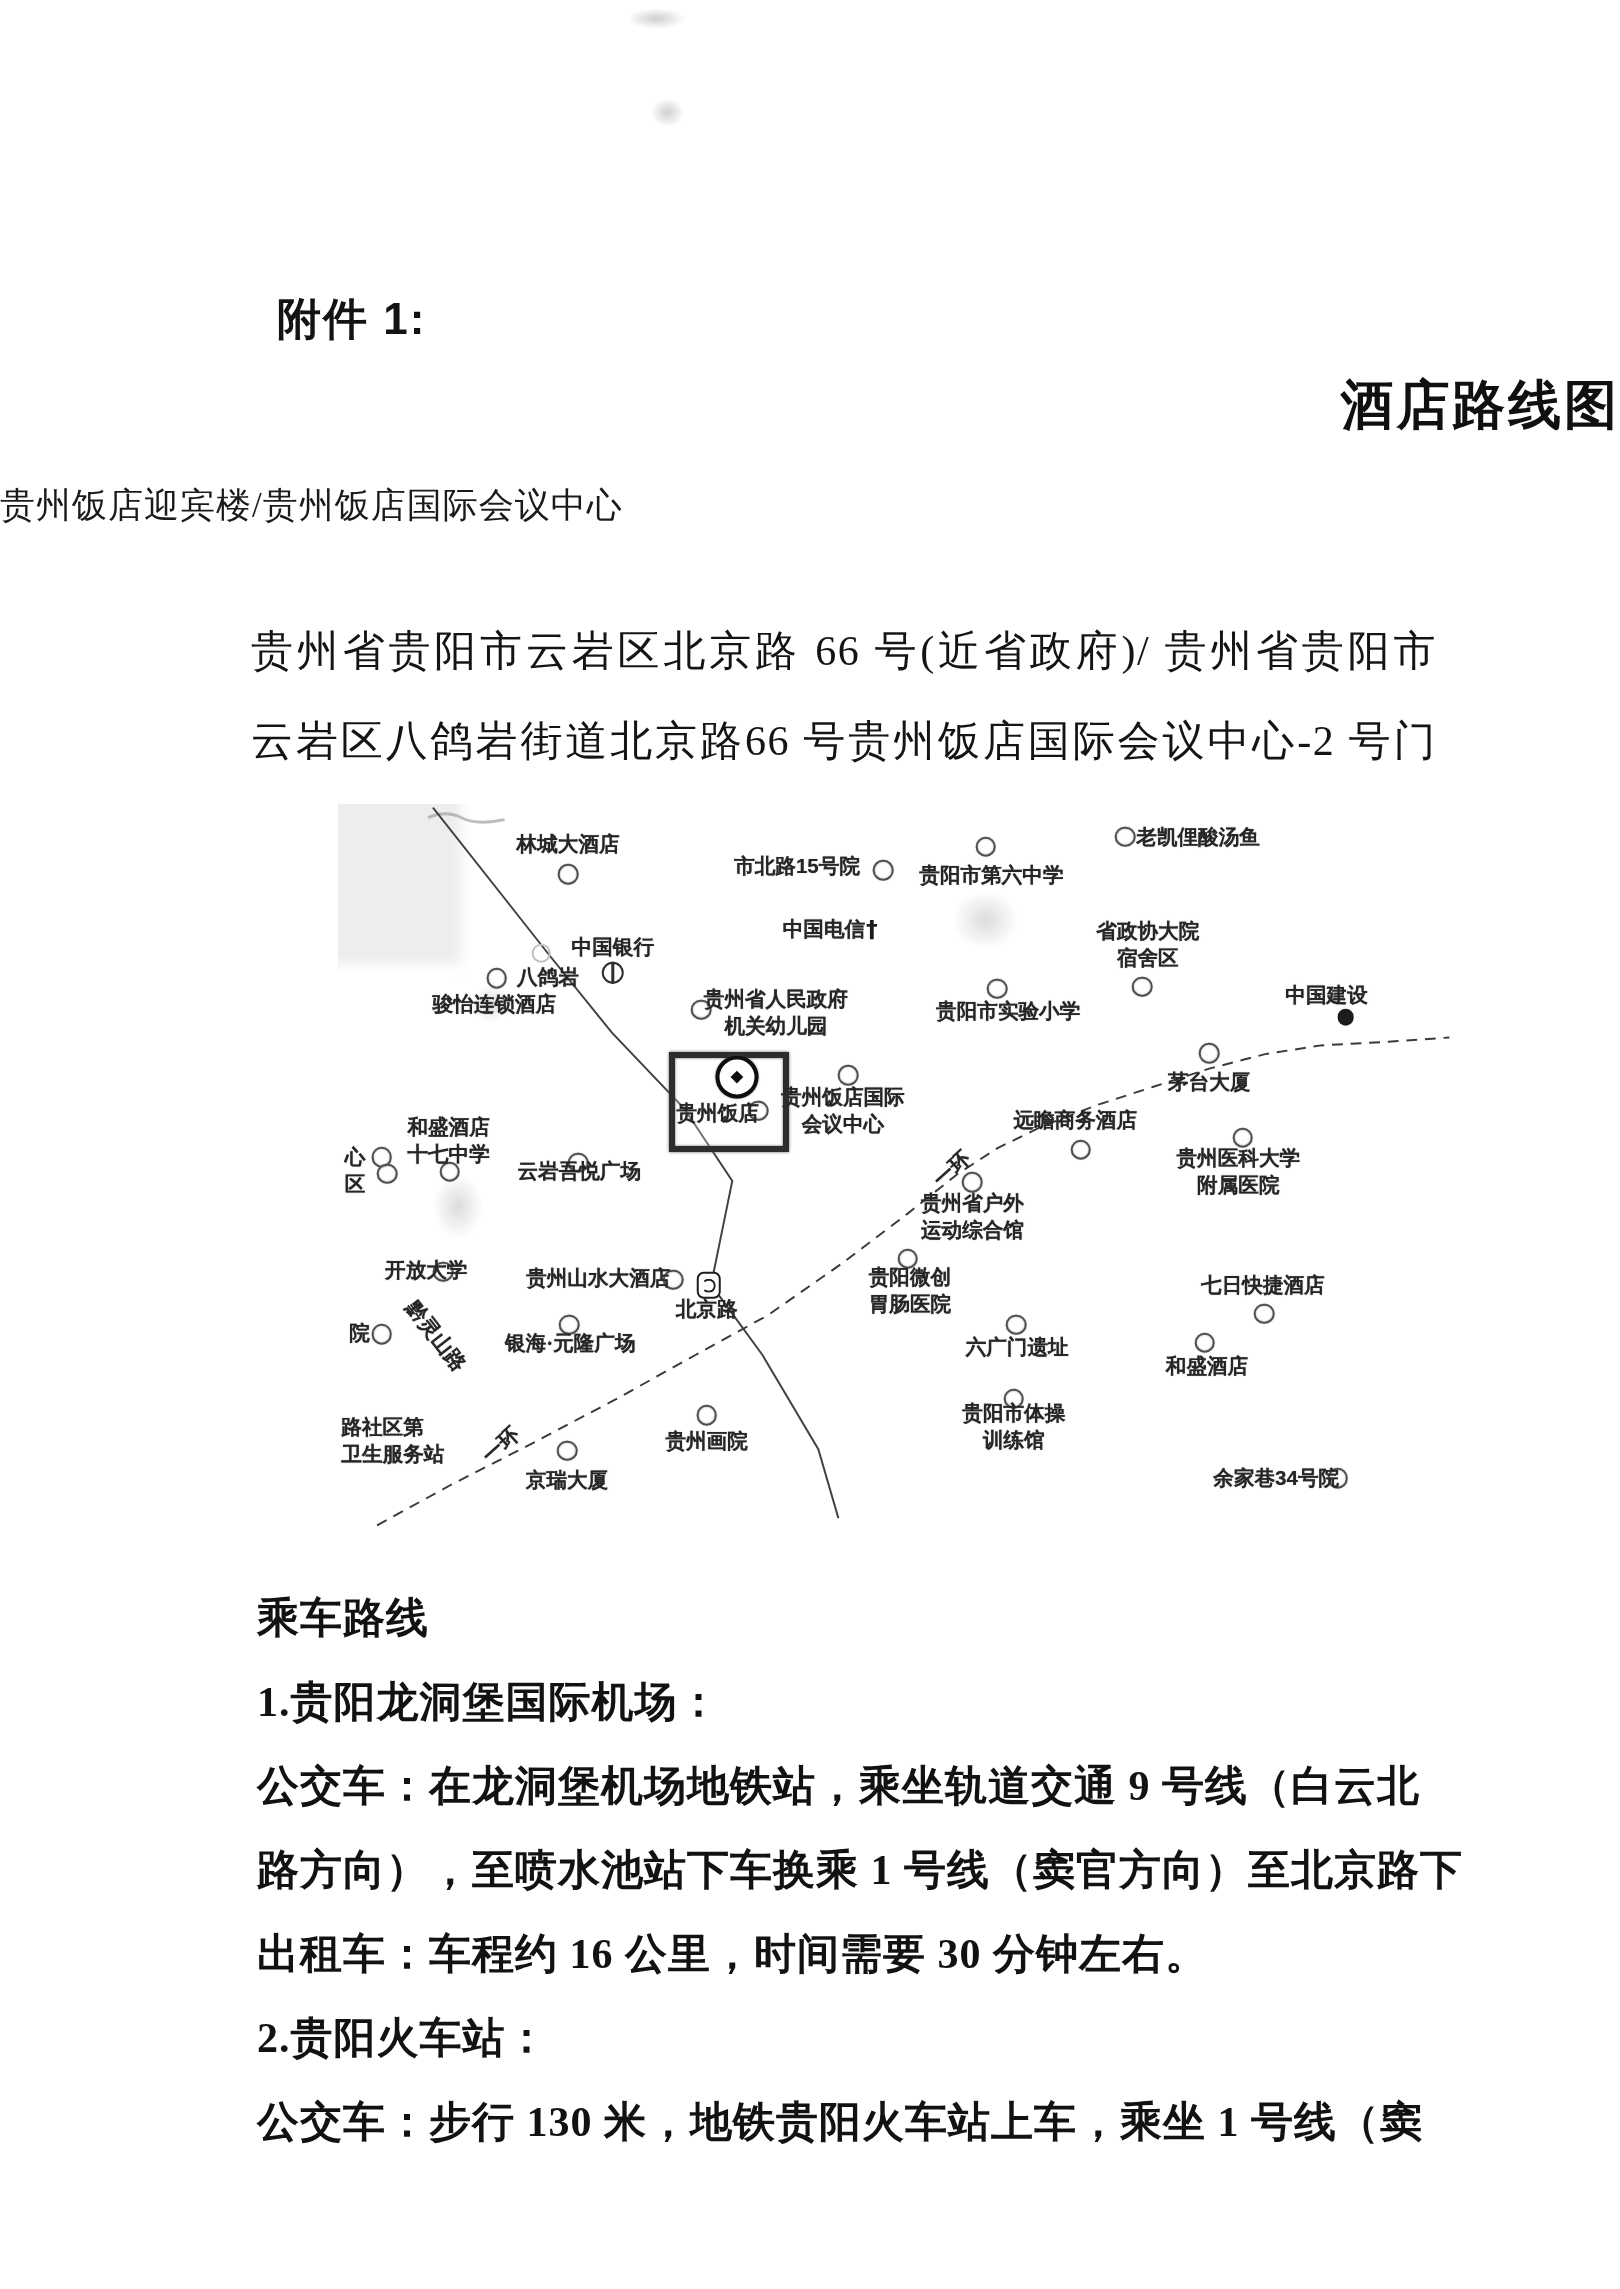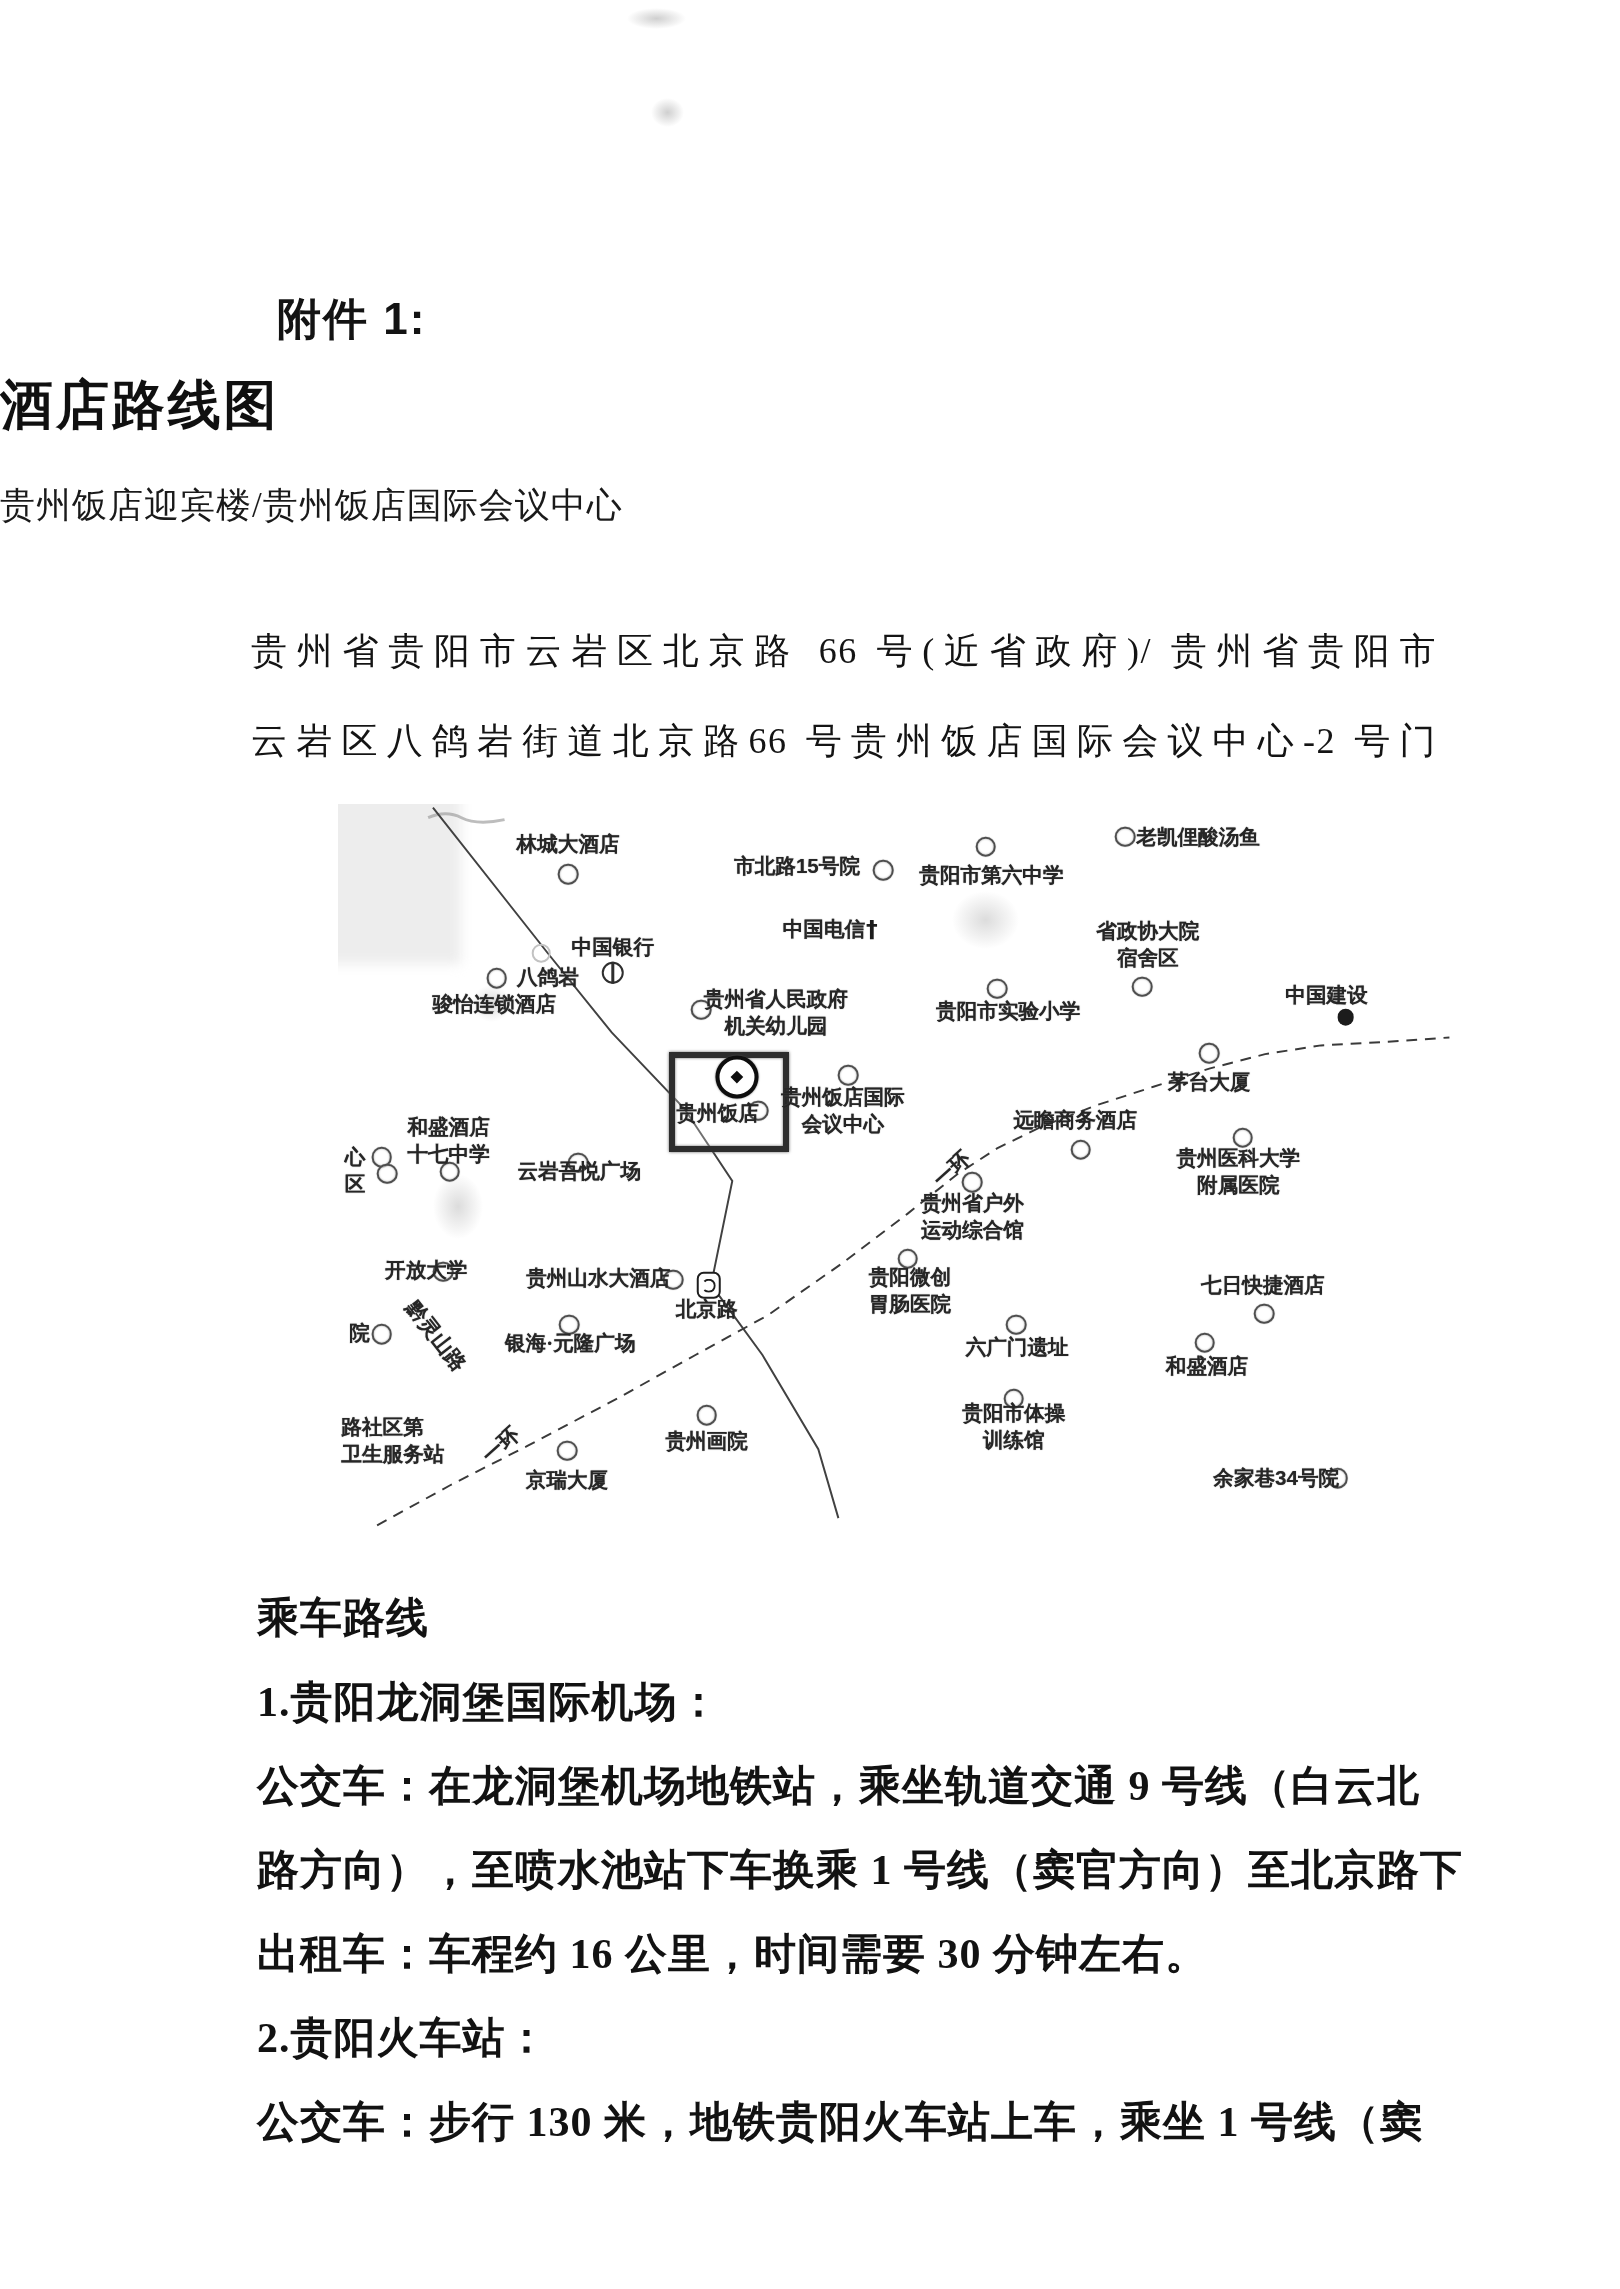--- a/index.html
+++ b/index.html
@@ -7,31 +7,31 @@
     position:relative;width:1620px;height:2290px;background:#ffffff;
     overflow:hidden;margin:0 auto;
     font-family:"Liberation Serif", serif;color:#161616;
   }
   .attachment{
     position:absolute;left:277px;top:290px;
     font-family:"Liberation Sans", sans-serif;font-weight:700;font-size:44px;
     color:#131313;letter-spacing:2px;white-space:nowrap;
   }
   .doc-title{
-    position:absolute;left:0;right:0;top:370px;text-align:left;
+    position:absolute;left:0;right:0;top:370px;text-align:right;
     font-family:Liberation Serif, serif;font-weight:700;font-size:53px;
     color:#101010;letter-spacing:2.9px;
   }
   .doc-subtitle{
     position:absolute;left:0;right:0;top:482px;text-align:left;
     font-size:35px;color:#1a1a1a;letter-spacing:1px;
   }
   .address{
     position:absolute;left:251px;top:606px;width:1186px;
-    font-size:36px;line-height:90px;letter-spacing:1.5px;color:#141414;
+    font-size:42px;line-height:90px;letter-spacing:1.5px;color:#141414;
   }
   .address div{text-align:justify;text-align-last:justify;}
   .routes{
     position:absolute;left:257px;top:1576px;width:1206px;
     font-size:42px;line-height:84px;letter-spacing:1px;color:#121212;
     white-space:nowrap;
     font-weight:bold;
   }
   
   .map{

